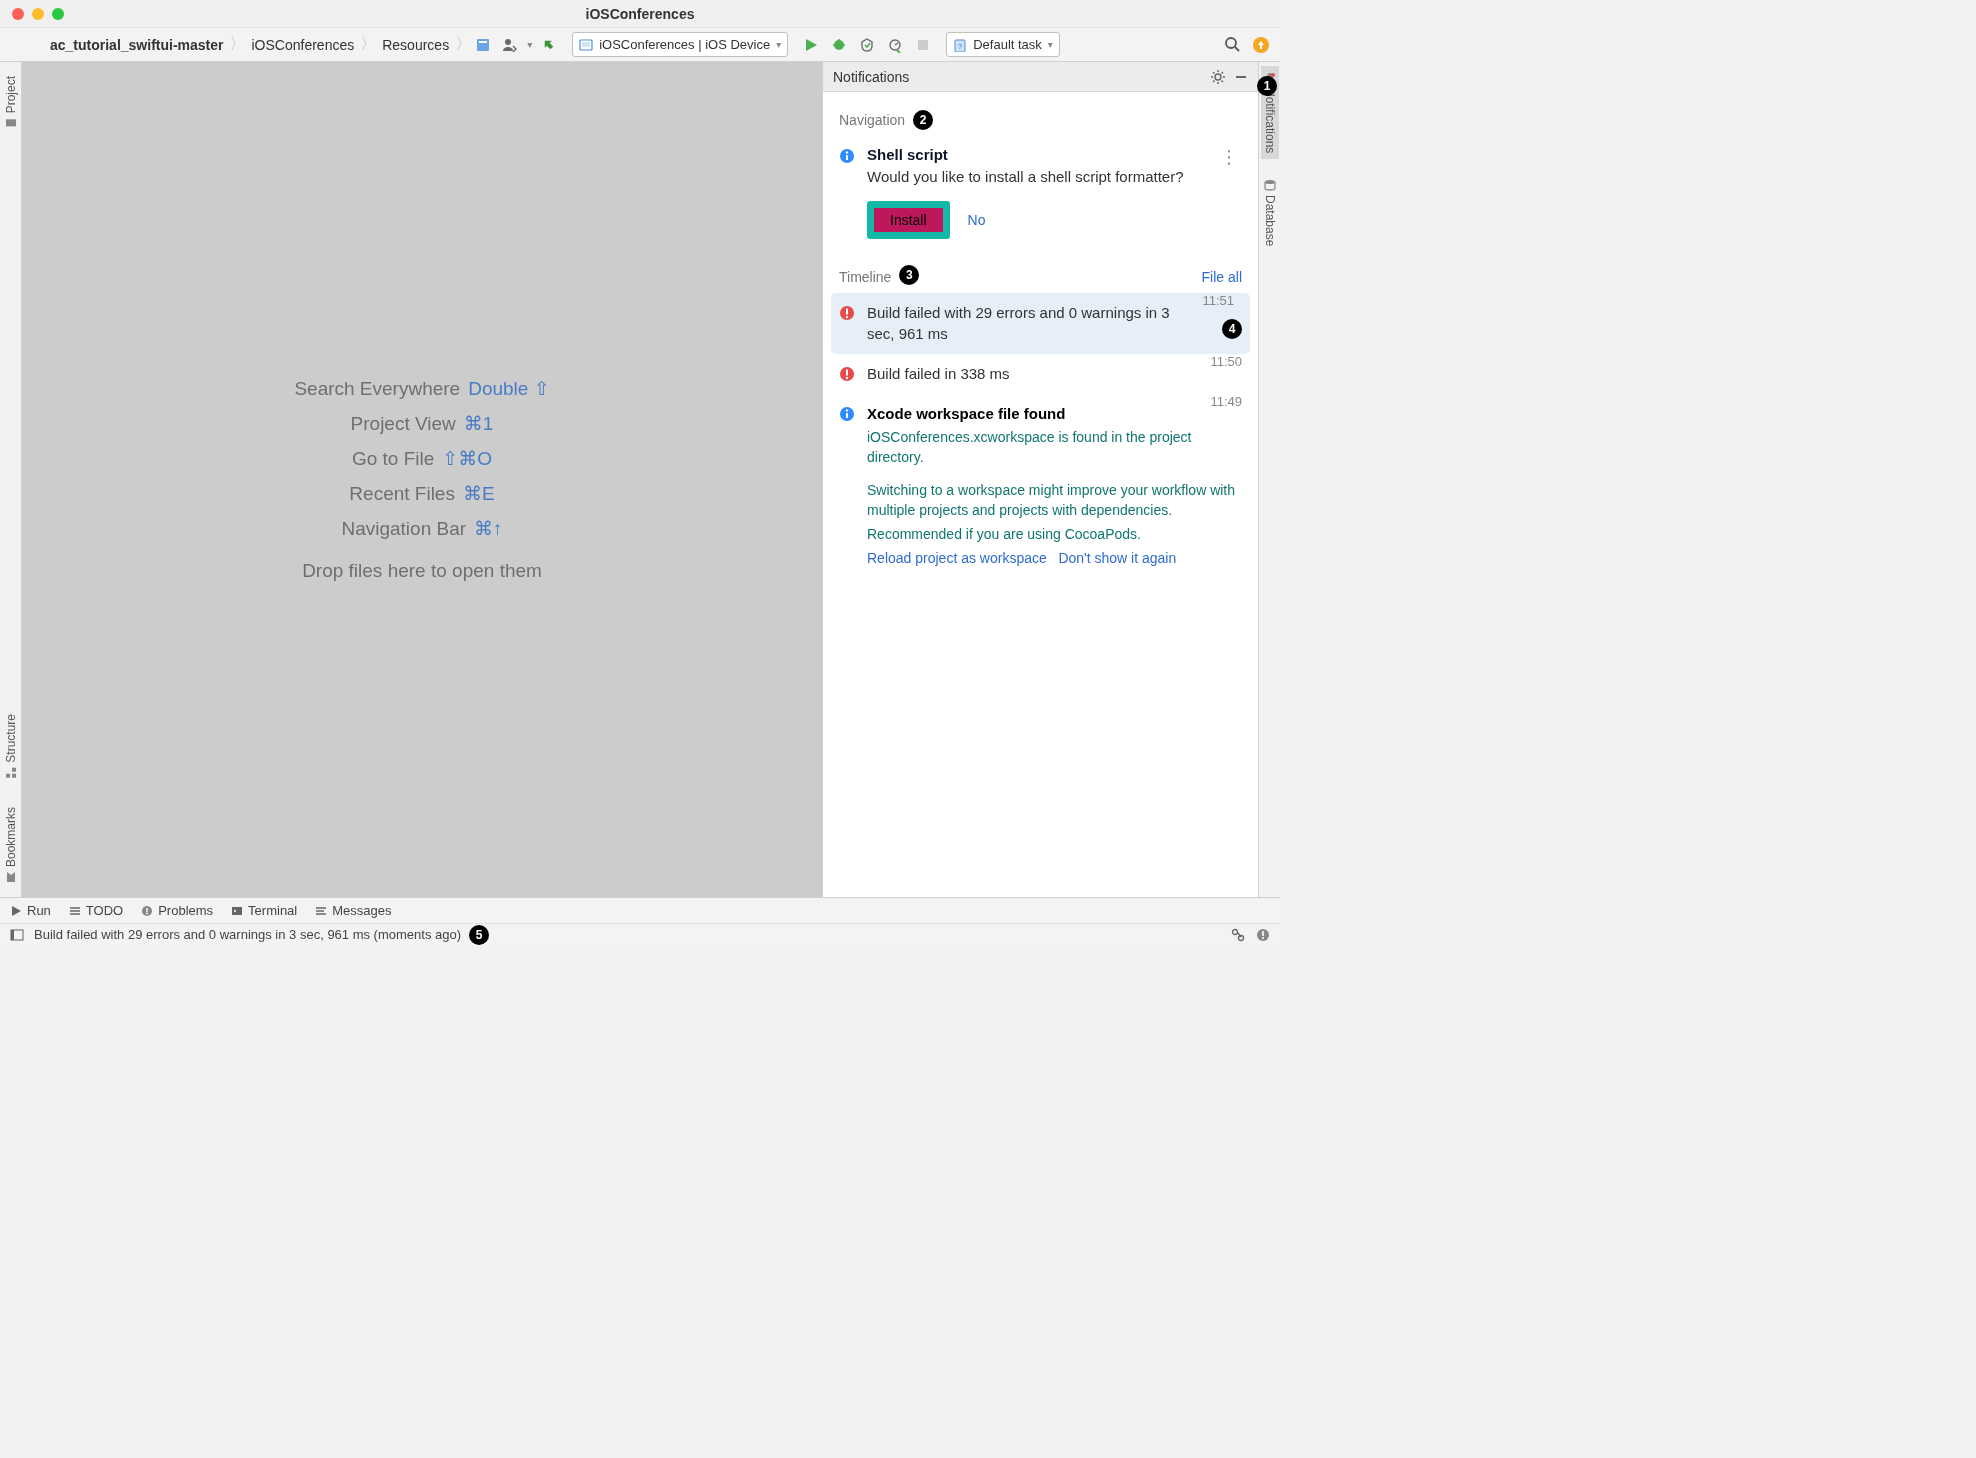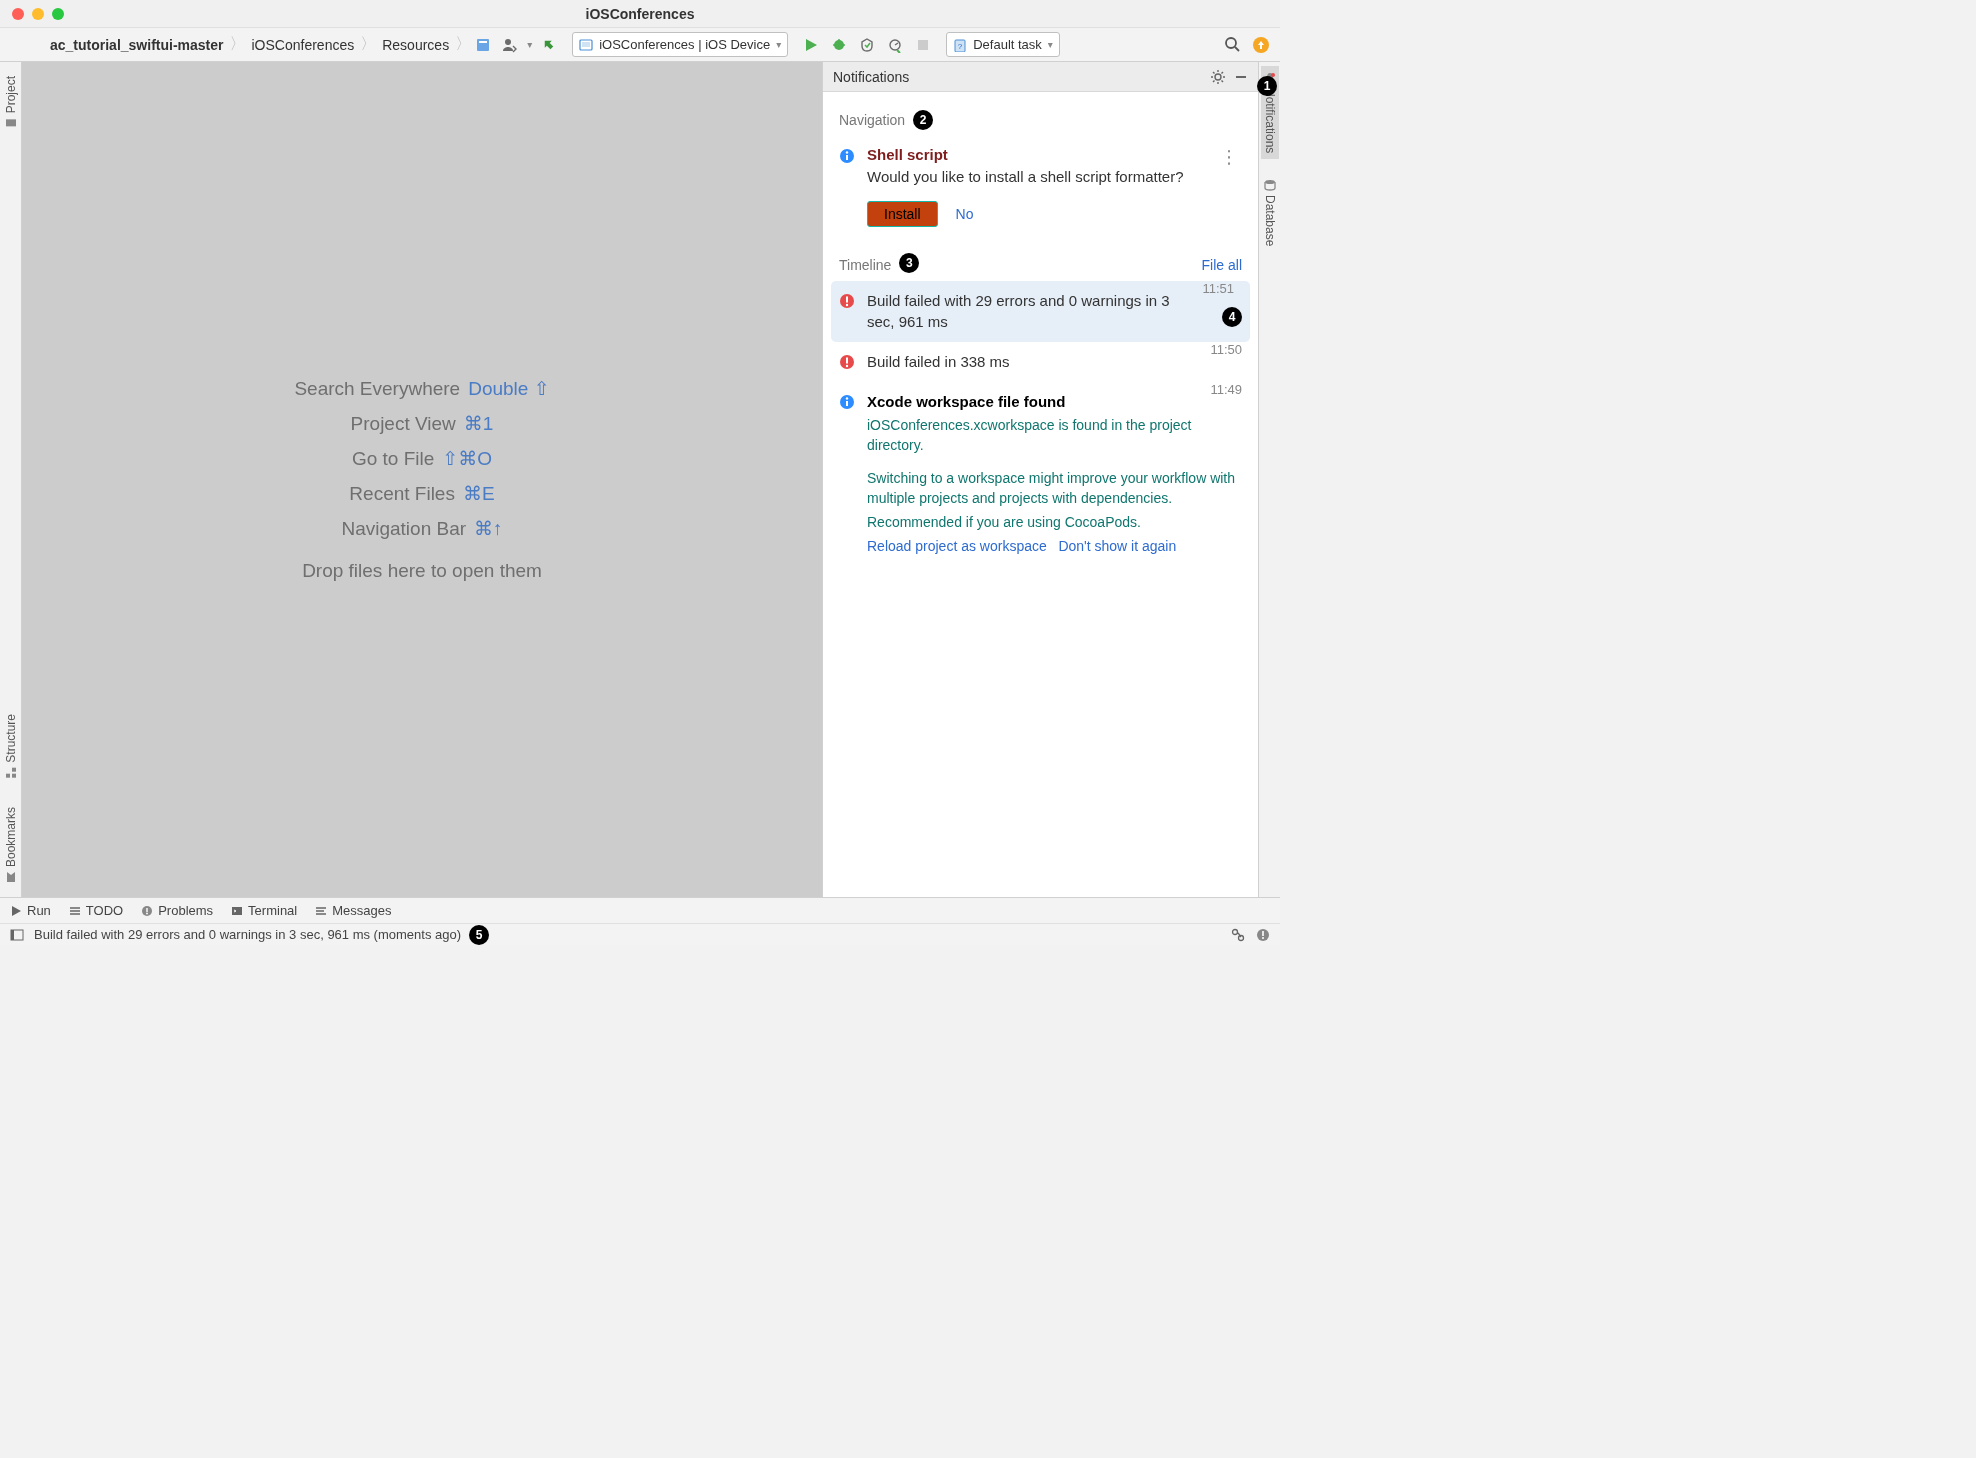--- a/index.html
+++ b/index.html
@@ -176,26 +176,26 @@
 .callout-badge-r { position: absolute; right: 8px; top: 26px; }
 
 .suggestion {
   padding: 8px 16px 18px 16px;
   display: flex;
   gap: 10px;
   position: relative;
 }
 .sugg-icon { flex: 0 0 18px; padding-top: 2px; }
 .sugg-content { flex: 1; }
-.sugg-title { font-weight: 700; font-size: 15px; margin-bottom: 4px; color: #7f1d1d; }
+.sugg-title { font-weight: 700; font-size: 15px; margin-bottom: 4px; color: #0f172a; }
 .sugg-text { font-size: 15px; color: #333; line-height: 1.35; margin-bottom: 14px; }
 .sugg-actions { display: flex; gap: 18px; align-items: center; }
 .btn {
-  background: #c2410c;
-  border: 1px solid #14b8a6;
+  background: #be185d;
+  border: 7px solid #14b8a6;
   border-radius: 3px;
   padding: 4px 16px;
   font-size: 14px;
   cursor: pointer;
 }
 .link { color: #2d6bcf; font-size: 14px; cursor: pointer; }
 .kebab { color: #888; cursor: pointer; font-size: 18px; padding: 0 4px; }
 
 .timeline-heading {
   display: flex;

